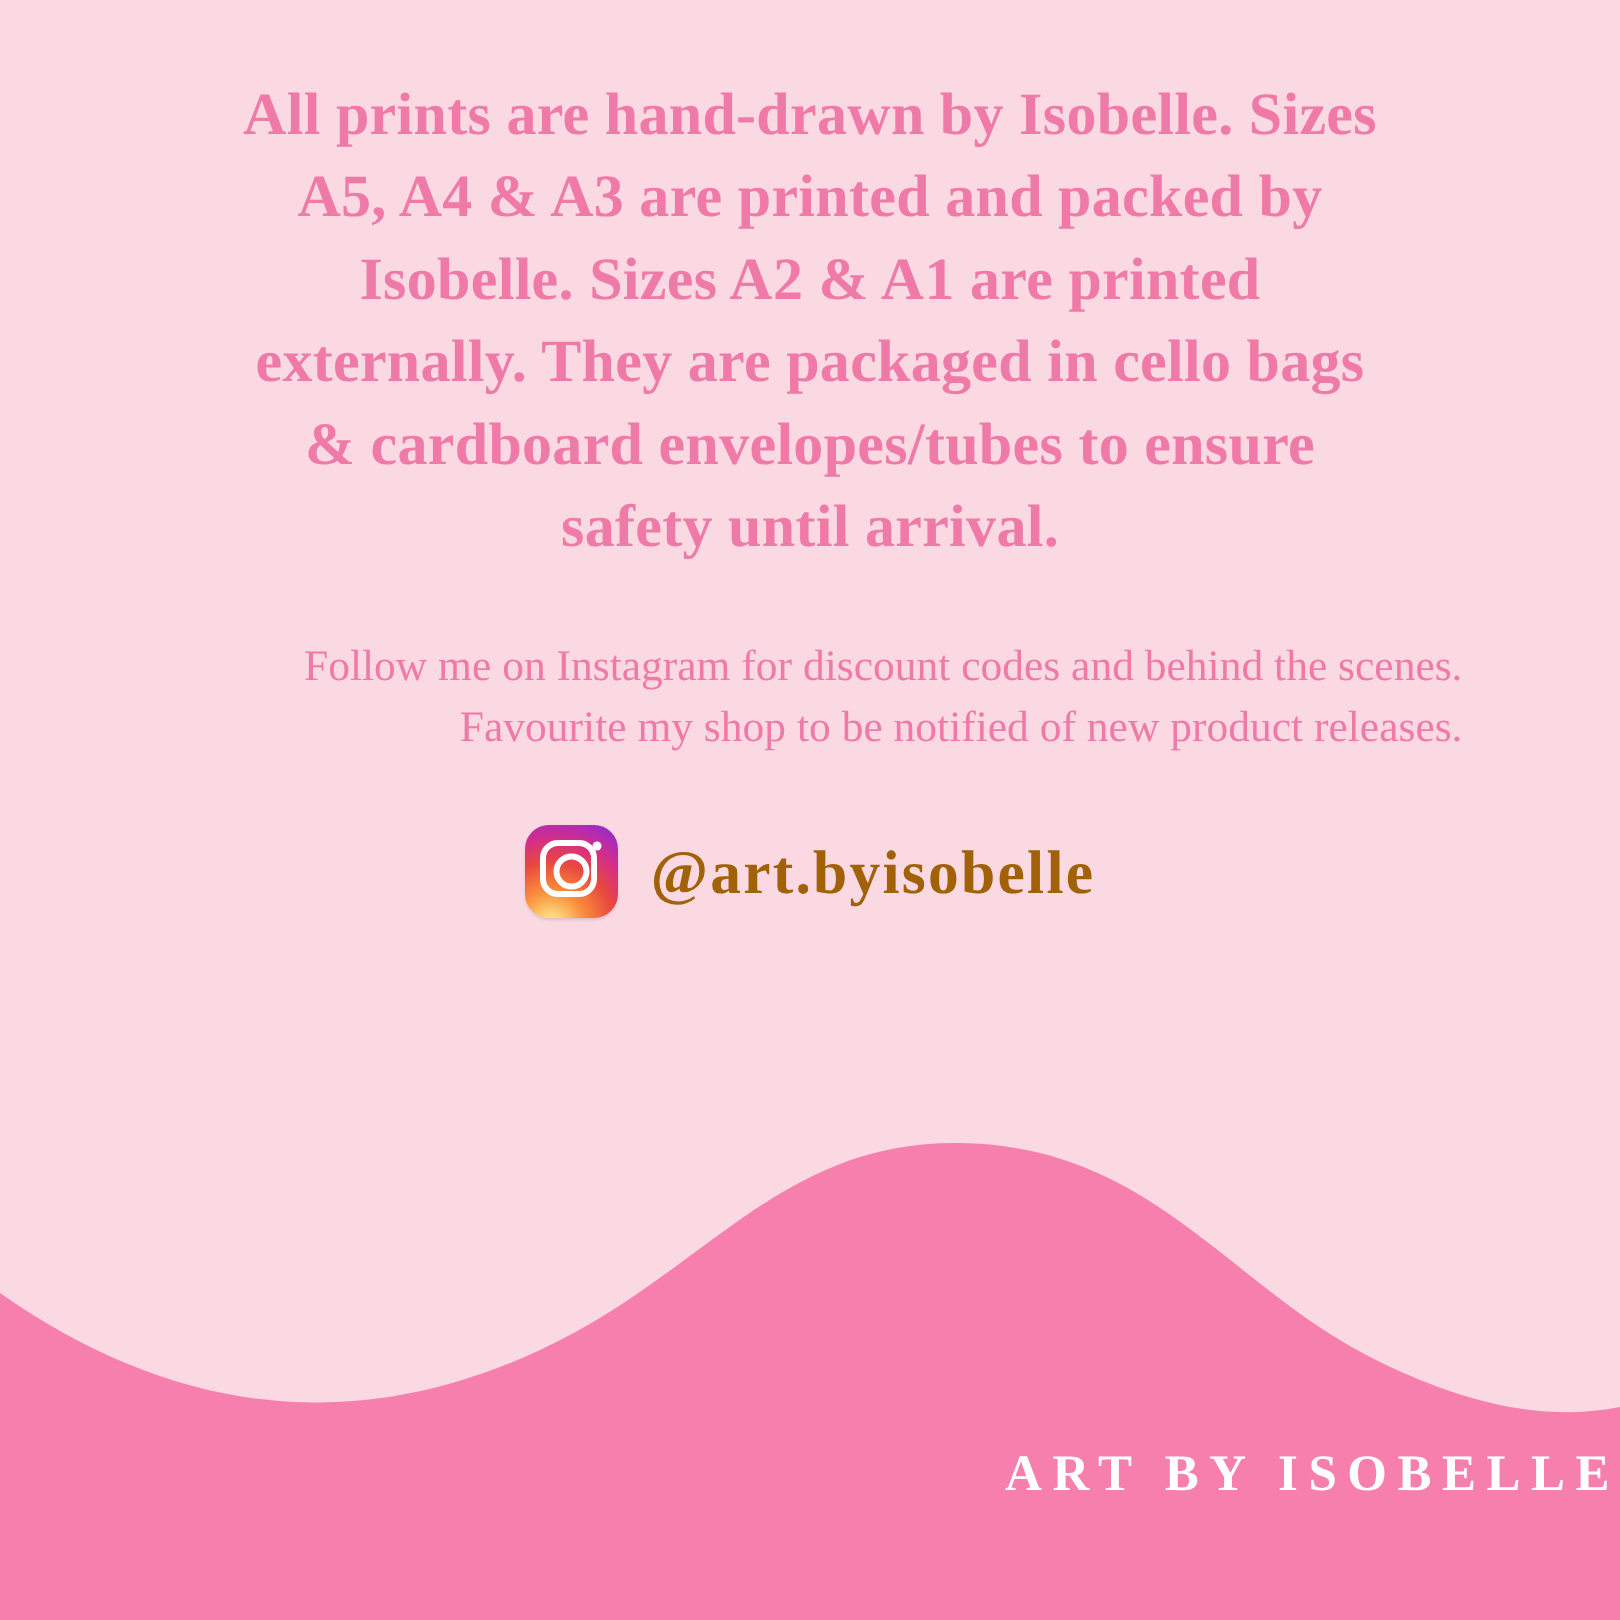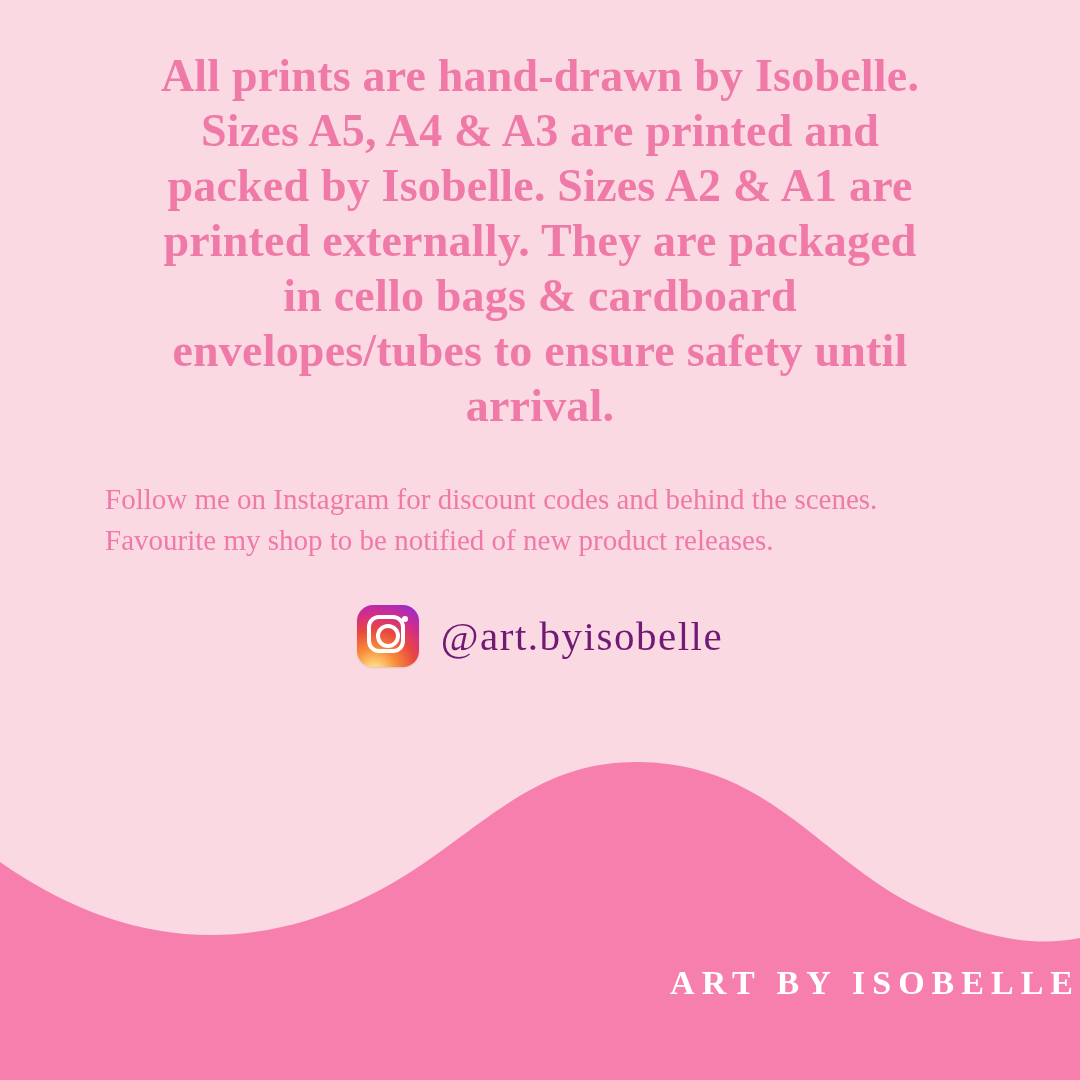--- a/index.html
+++ b/index.html
@@ -27,29 +27,29 @@
     padding-top: 48px;
     box-sizing: border-box;
     z-index: 3;
   }
   .headline {
     margin: 0 auto;
     width: 760px;
     text-align: center;
     color: #ef7aa8;
     font-family: "Liberation Serif", serif;
-    font-size: 46px;
+    font-size: 40px;
     line-height: 55px;
     font-weight: 700;
     letter-spacing: 0.2px;
   }
   .subtext {
     margin: 46px auto 0 auto;
     width: 870px;
-    text-align: left;
+    text-align: right;
     color: #ef7aa8;
     font-family: "Liberation Serif", serif;
     font-size: 29px;
     line-height: 41px;
     font-weight: 400;
   }
   .handle-row {
     margin: 44px auto 0 auto;
     width: 760px;
     display: flex;
@@ -89,25 +89,26 @@
   .ig-icon .ig-dot {
     position: absolute;
     right: 11px;
     top: 11px;
     width: 6px;
     height: 6px;
     background: #ffffff;
     border-radius: 50%;
   }
   .handle-text {
-    color: #701a75;
+    color: #a16207;
     font-family: "Liberation Serif", serif;
     font-size: 41px;
     letter-spacing: 1.5px;
     line-height: 48px;
+    font-weight: bold;
   }
   #wave {
     position: absolute;
     left: 0;
     bottom: 0;
     width: 1080px;
     height: 330px;
     z-index: 1;
   }
   #brand {

